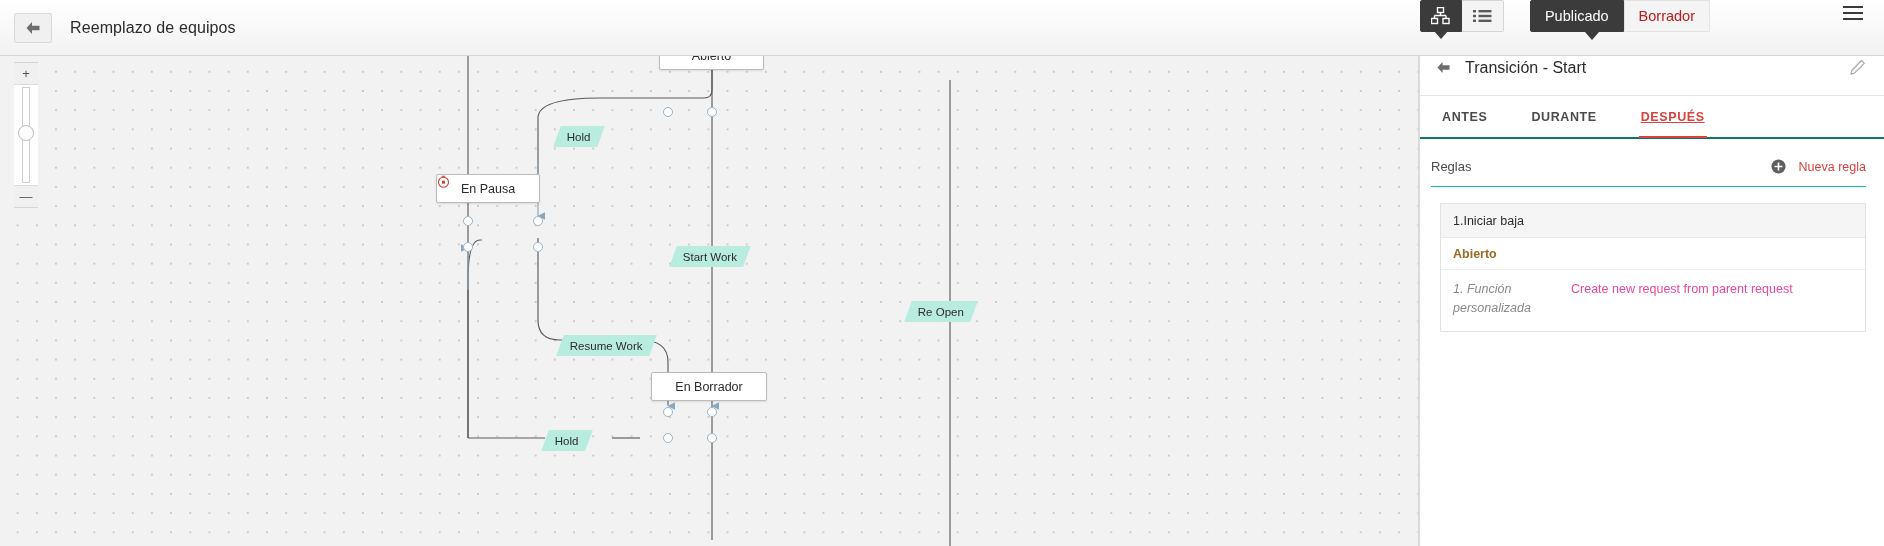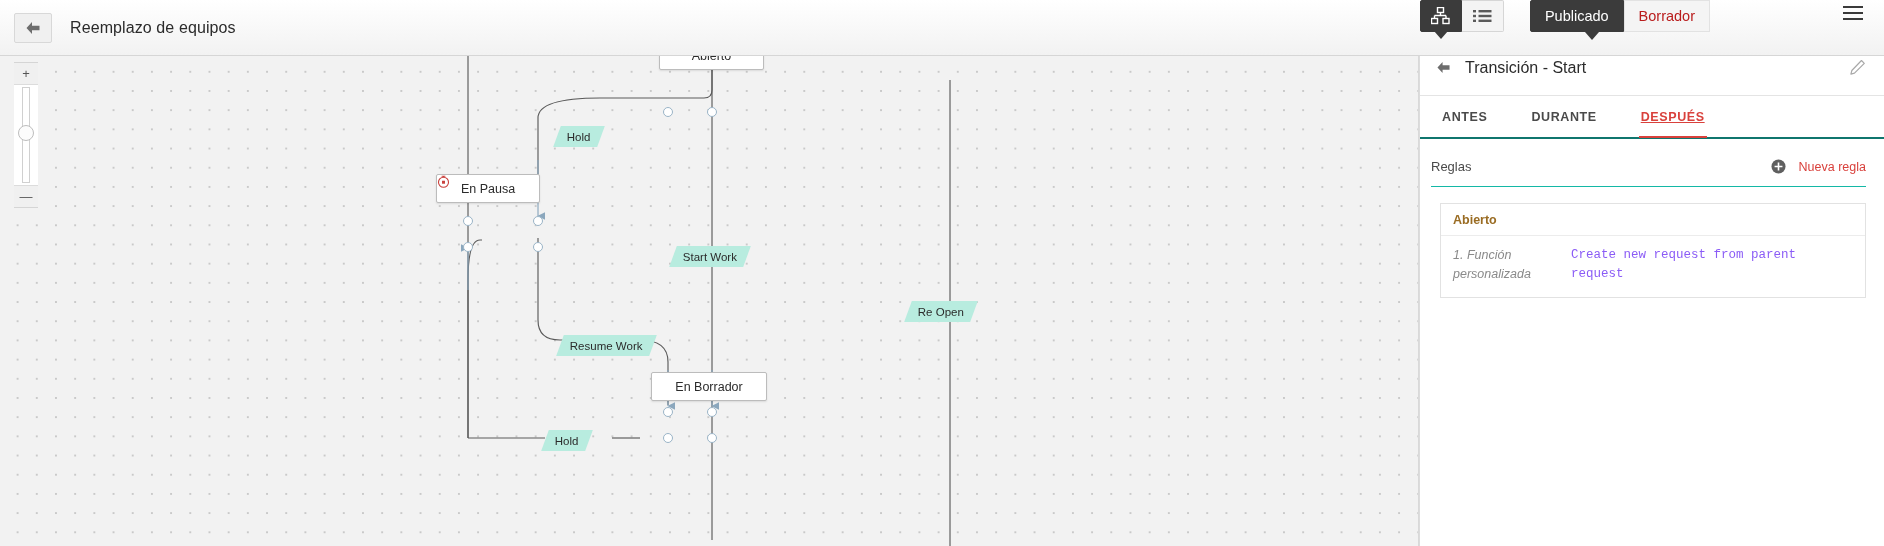--- a/index.html
+++ b/index.html
@@ -167,21 +167,21 @@
     height: 32px; display: flex; align-items: center; padding: 0 12px;
     font-size: 12.5px; font-weight: bold; color: #9a6c23;
     border-bottom: 1px solid #ececec;
   }
   .action-row { display: flex; padding: 10px 12px 12px 12px; }
   .action-key {
     width: 118px; flex: 0 0 118px; font-size: 12.5px; color: #8a8a8a;
     line-height: 1.55;
     font-style: italic;
   }
-  .action-val { font-size: 12.5px; color: #8b5cf6; line-height: 1.55; font-family: Liberation Mono, monospace; }
+  .action-val { font-size: 12.5px; color: #ec4899; line-height: 1.55; }
 </style>
 </head>
 <body>
 
 <div id="app">
 
   <div id="topbar">
 
     <div id="back-btn">
       <svg width="16" height="14" viewBox="0 0 16 14">
@@ -355,20 +355,21 @@
       <div id="new-rule">
         <svg width="15" height="15" viewBox="0 0 16 16">
           <circle cx="8" cy="8" r="7.5" fill="#5f5f5f"></circle>
           <path d="M8 3.8 L8 12.2 M3.8 8 L12.2 8" stroke="#ffffff" stroke-width="1.7"></path>
         </svg>
         <span class="lbl">Nueva regla</span>
       </div>
     </div>
 
     <div id="rule-card">
+      <div id="rule-title">1.Iniciar baja</div>
       <div id="rule-actions-hd">Abierto</div>
       <div class="action-row">
         <div class="action-key">1. Función personalizada</div>
         <div class="action-val">Create new request from parent request</div>
       </div>
     </div>
   </div>
 </div>
 
 </body></html>

